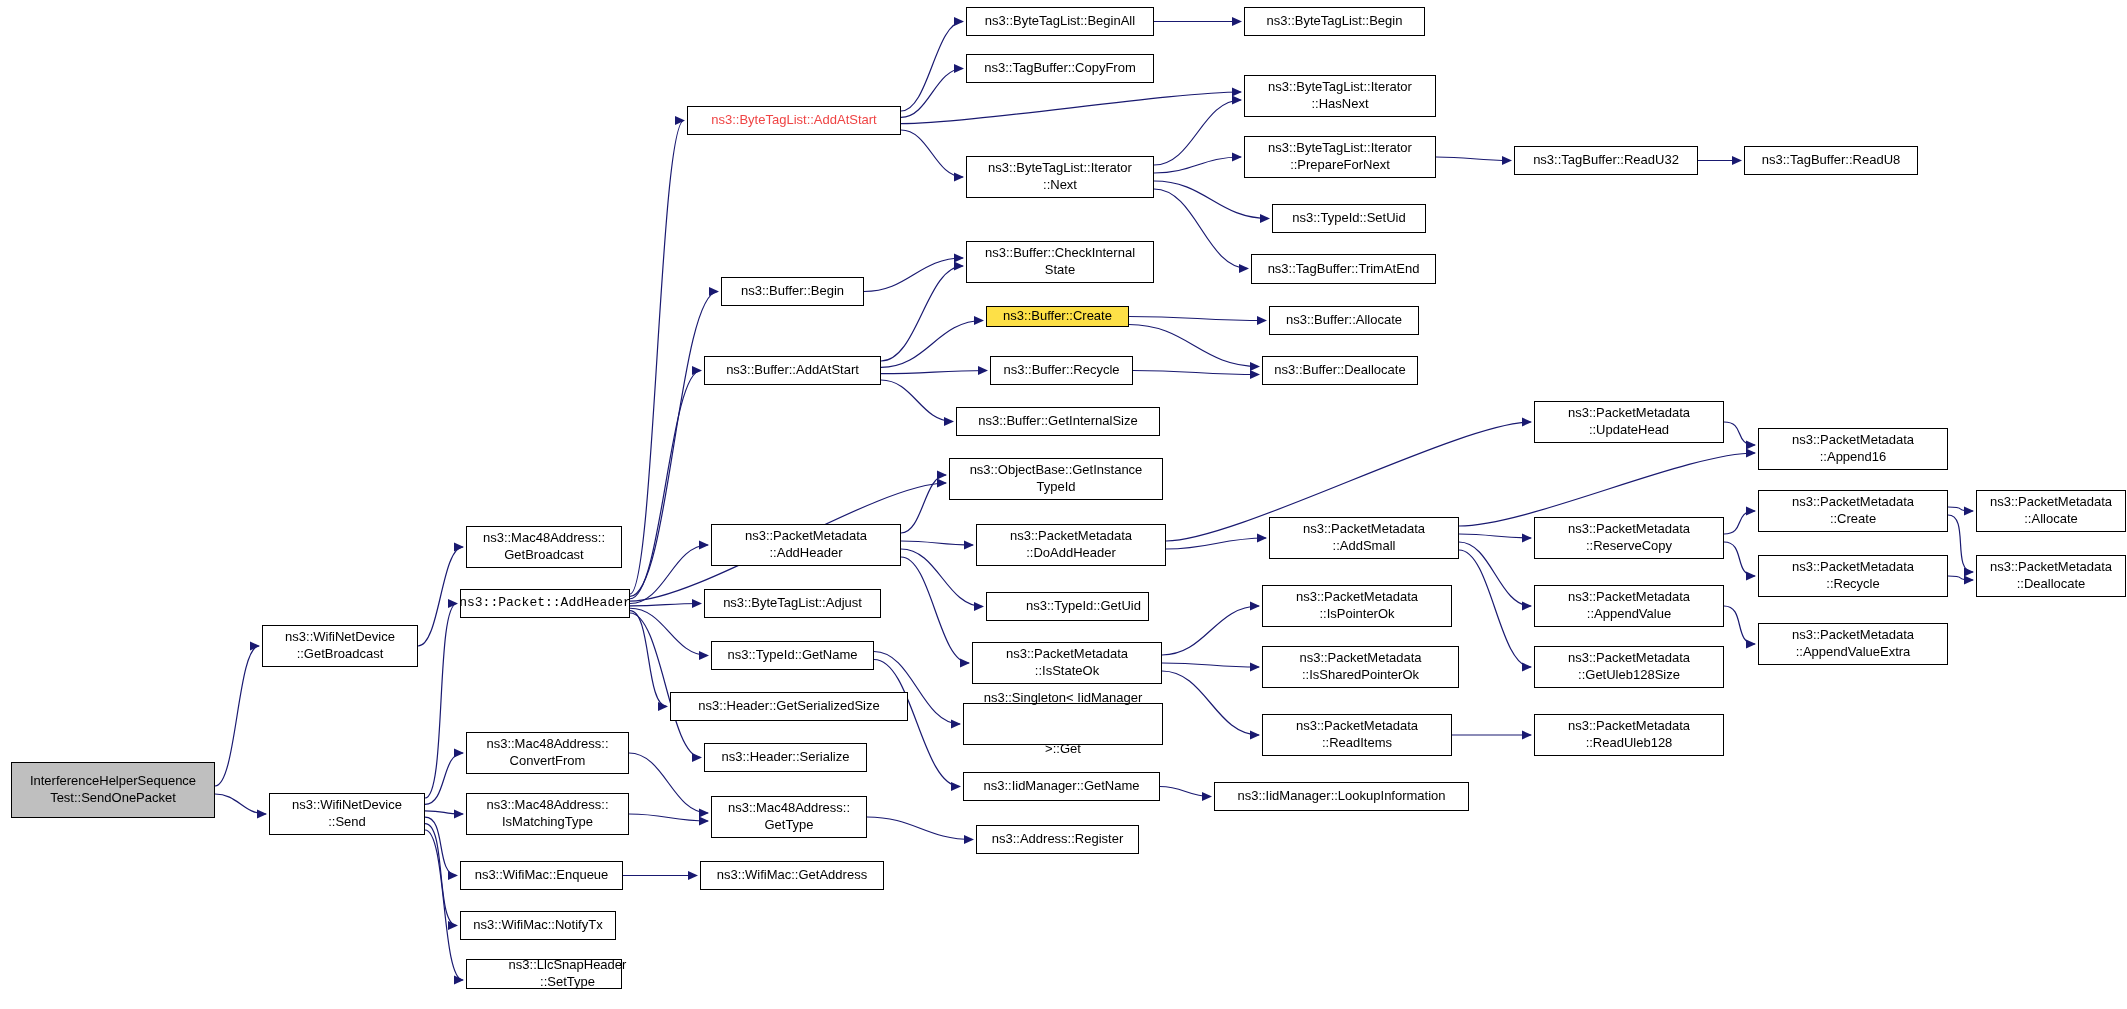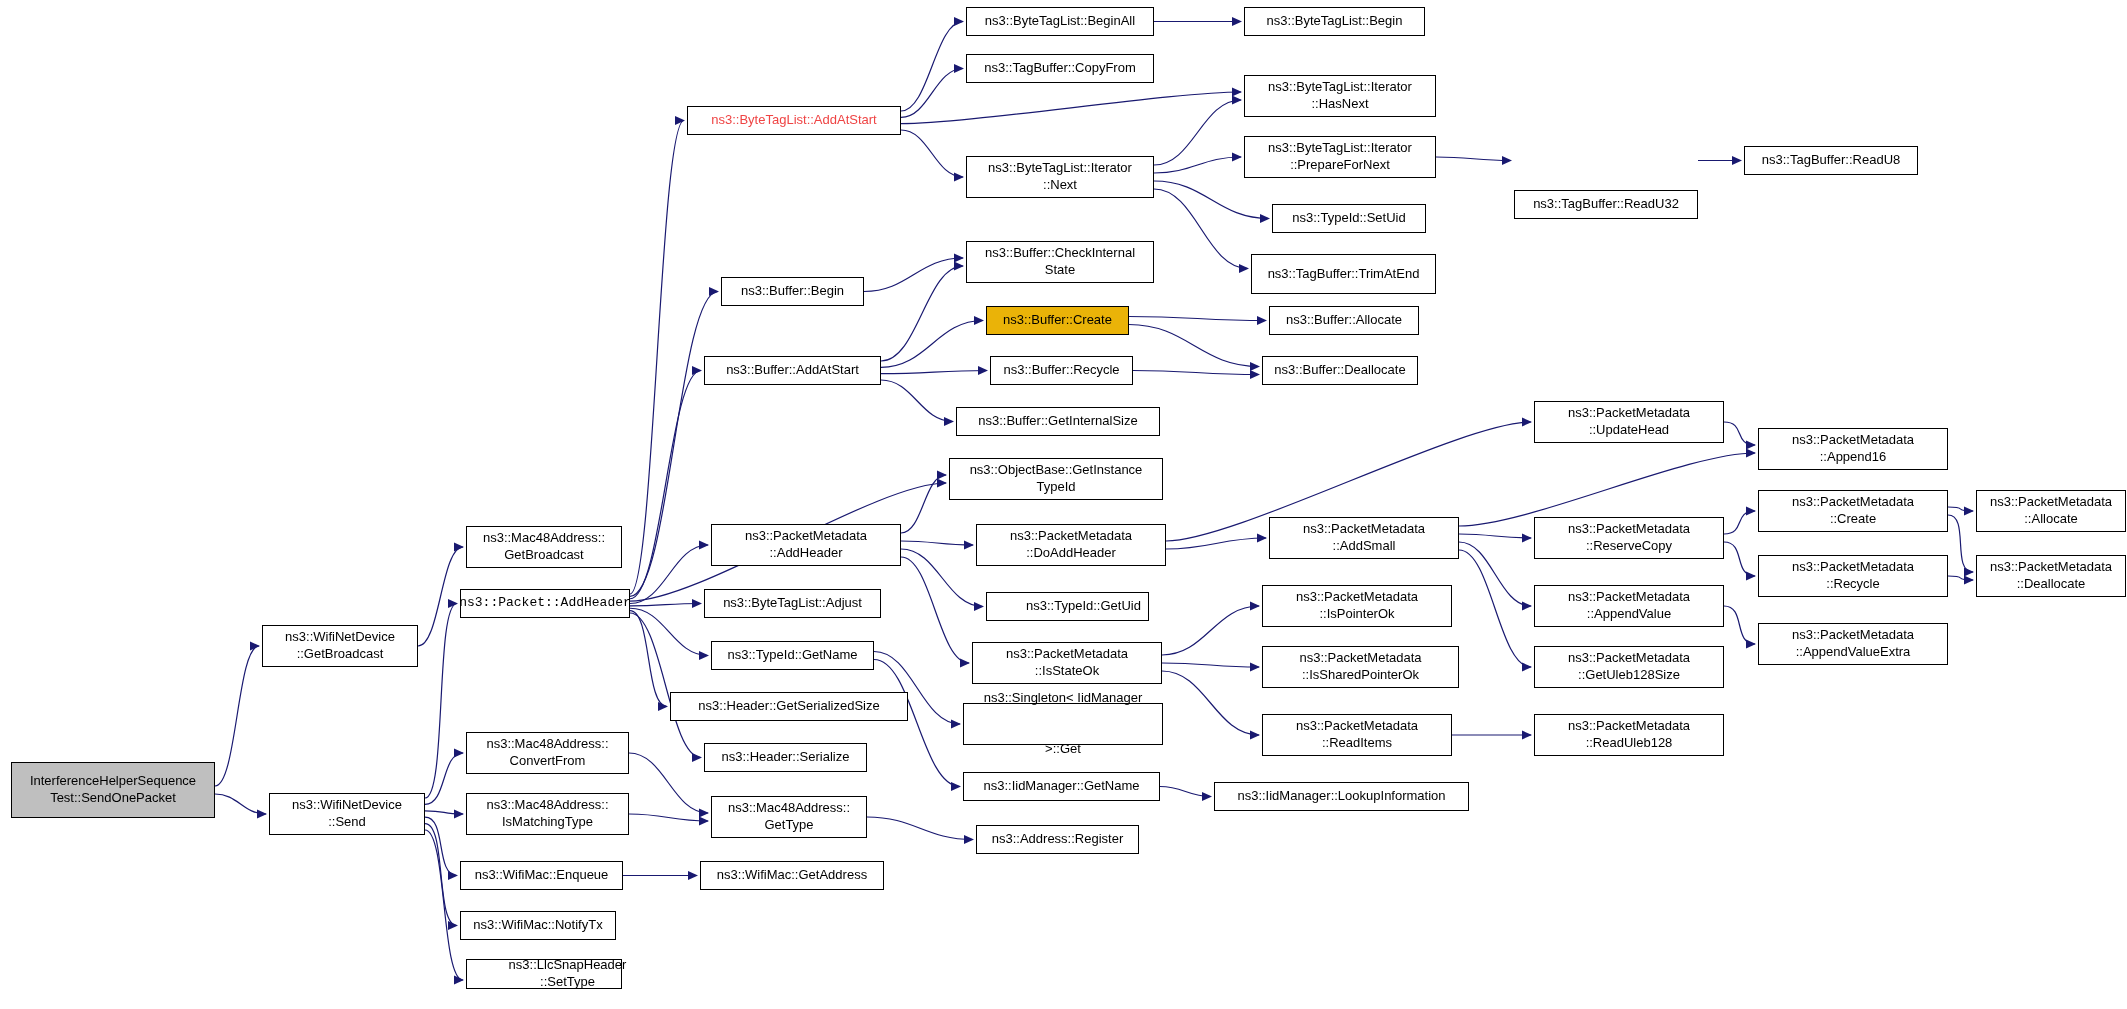--- a/index.html
+++ b/index.html
@@ -191,37 +191,37 @@
         <div class="line">::HasNext</div>
       </div>
       <div class="node" style="left: 966px; top: 156px; width: 188px; height: 42px; background: rgb(255, 255, 255); border-color: rgb(0, 0, 0); color: rgb(0, 0, 0);">
         <div class="line">ns3::ByteTagList::Iterator</div>
         <div class="line">::Next</div>
       </div>
       <div class="node" style="left: 1244px; top: 136px; width: 192px; height: 42px; background: rgb(255, 255, 255); border-color: rgb(0, 0, 0); color: rgb(0, 0, 0);">
         <div class="line">ns3::ByteTagList::Iterator</div>
         <div class="line">::PrepareForNext</div>
       </div>
-      <div class="node" style="left: 1514px; top: 146px; width: 184px; height: 29px; background: rgb(255, 255, 255); border-color: rgb(0, 0, 0); color: rgb(0, 0, 0); margin-top: 44px;">
+      <div class="node" style="left: 1514px; top: 146px; width: 184px; height: 29px; background: rgb(255, 255, 255); border-color: rgb(0, 0, 0); color: rgb(0, 0, 0);">
         <div class="line">ns3::TagBuffer::ReadU32</div>
       </div>
       <div class="node" style="left: 1744px; top: 146px; width: 174px; height: 29px; background: rgb(255, 255, 255); border-color: rgb(0, 0, 0); color: rgb(0, 0, 0);">
         <div class="line">ns3::TagBuffer::ReadU8</div>
       </div>
       <div class="node" style="left: 1272px; top: 204px; width: 154px; height: 29px; background: rgb(255, 255, 255); border-color: rgb(0, 0, 0); color: rgb(0, 0, 0);">
         <div class="line">ns3::TypeId::SetUid</div>
       </div>
-      <div class="node" style="left: 1251px; top: 254px; width: 185px; height: 40px; background: rgb(255, 255, 255); border-color: rgb(0, 0, 0); color: rgb(0, 0, 0);">
+      <div class="node" style="left: 1251px; top: 254px; width: 185px; height: 30px; background: rgb(255, 255, 255); border-color: rgb(0, 0, 0); color: rgb(0, 0, 0);">
         <div class="line">ns3::TagBuffer::TrimAtEnd</div>
       </div>
       <div class="node" style="left: 966px; top: 241px; width: 188px; height: 42px; background: rgb(255, 255, 255); border-color: rgb(0, 0, 0); color: rgb(0, 0, 0);">
         <div class="line">ns3::Buffer::CheckInternal</div>
         <div class="line">State</div>
       </div>
-      <div class="node" style="left: 986px; top: 306px; width: 143px; height: 29px; background: #eab308; border-color: rgb(0, 0, 0); color: rgb(0, 0, 0);">
+      <div class="node" style="left: 986px; top: 306px; width: 143px; height: 21px; background: #fde047; border-color: rgb(0, 0, 0); color: rgb(0, 0, 0);">
         <div class="line">ns3::Buffer::Create</div>
       </div>
       <div class="node" style="left: 1269px; top: 306px; width: 150px; height: 29px; background: rgb(255, 255, 255); border-color: rgb(0, 0, 0); color: rgb(0, 0, 0);">
         <div class="line">ns3::Buffer::Allocate</div>
       </div>
       <div class="node" style="left: 990px; top: 356px; width: 143px; height: 29px; background: rgb(255, 255, 255); border-color: rgb(0, 0, 0); color: rgb(0, 0, 0);">
         <div class="line">ns3::Buffer::Recycle</div>
       </div>
       <div class="node" style="left: 1262px; top: 356px; width: 156px; height: 29px; background: rgb(255, 255, 255); border-color: rgb(0, 0, 0); color: rgb(0, 0, 0);">
         <div class="line">ns3::Buffer::Deallocate</div>

